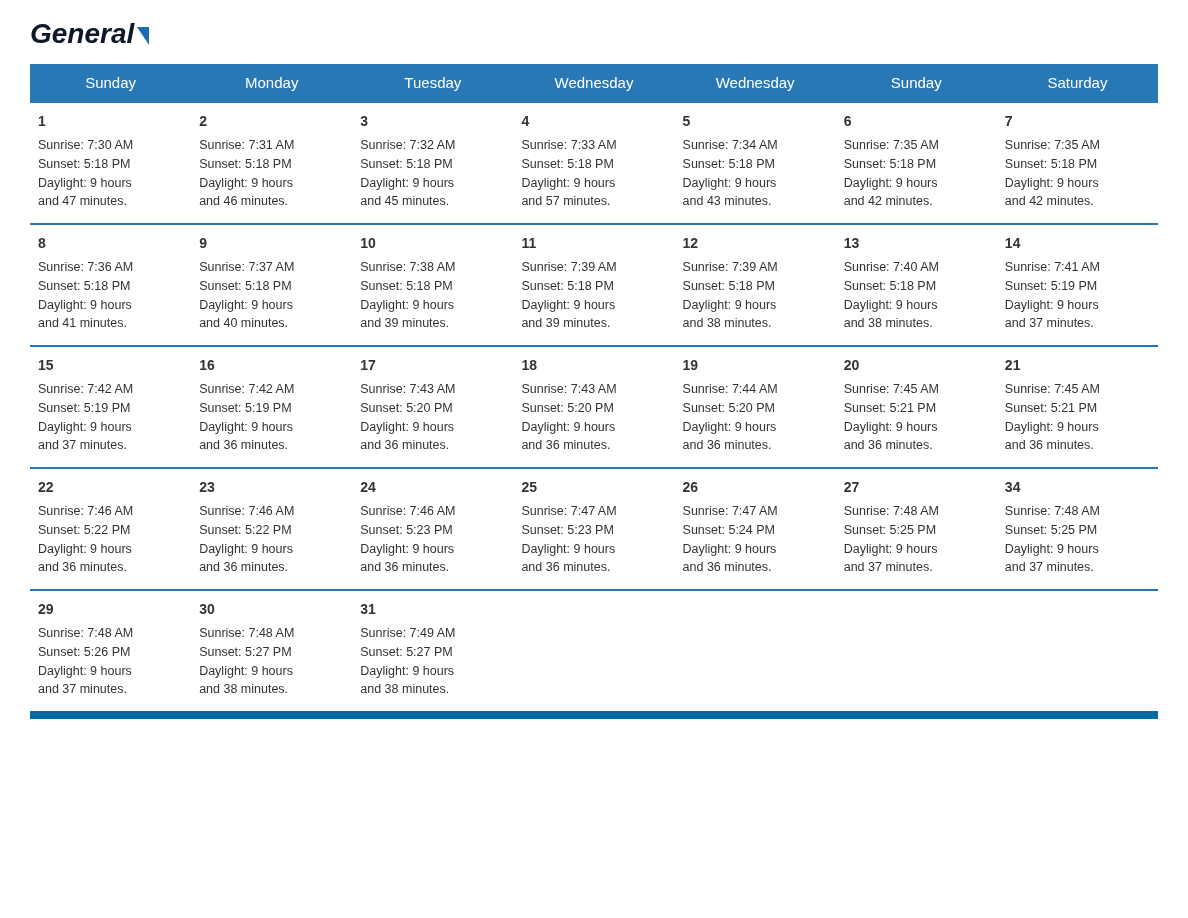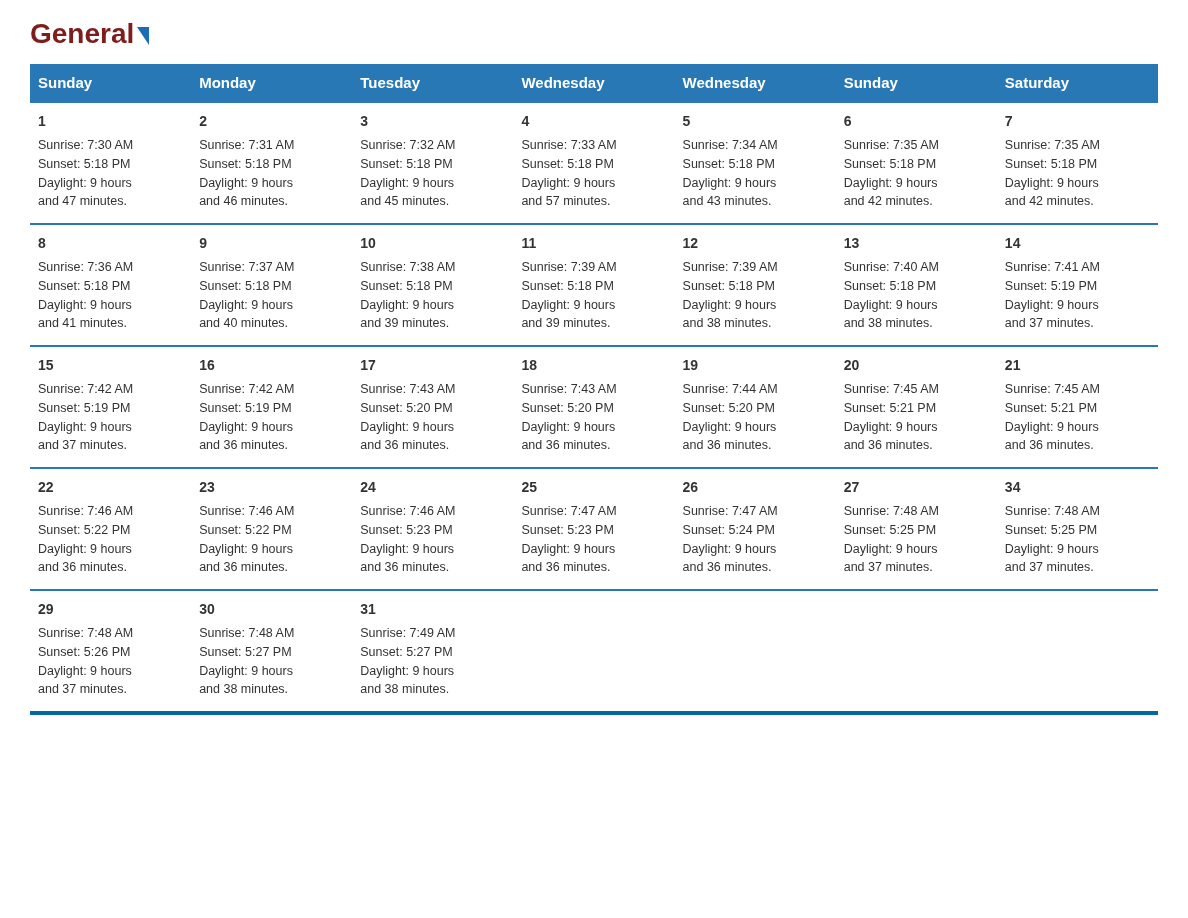--- a/index.html
+++ b/index.html
@@ -17,22 +17,23 @@
       margin-bottom: 20px;
     }
     .logo {
       display: flex;
       flex-direction: column;
       align-items: flex-start;
     }
     .logo-text {
       font-size: 28px;
       font-weight: bold;
-      color: #7f1d1d;
+      color: #0f172a;
       line-height: 1;
+      font-style: italic;
     }
     .logo-bottom {
       color: #1a6db5;
       font-size: 24px;
       font-weight: bold;
       margin-top: -4px;
     }
     .title-area {
       text-align: right;
     }
@@ -51,39 +52,39 @@
       width: 100%;
       border-collapse: collapse;
       table-layout: fixed;
     }
     thead tr {
       background-color: #2778b5;
     }
     thead th {
       color: #fff;
       font-size: 15px;
-      font-weight: bold;
+      font-weight: normal;
       padding: 10px 8px;
-      text-align: left;
+      text-align: center;
       border: none;
     }
     tbody tr {
       border-top: 2px solid #2778b5;
     }
     tbody td {
       vertical-align: top;
       padding: 8px 8px 12px 8px;
       font-size: 12.5px;
       color: #333;
       line-height: 1.5;
       border-right: none;
       border-left: none;
     }
     tbody tr:last-child {
-      border-bottom: 4px solid #0369a1;
+      border-bottom: 8px solid #0369a1;
     }
     .day-num {
       font-size: 14px;
       font-weight: bold;
       display: block;
       margin-bottom: 4px;
     }
   </style>
 </head>
 <body>

